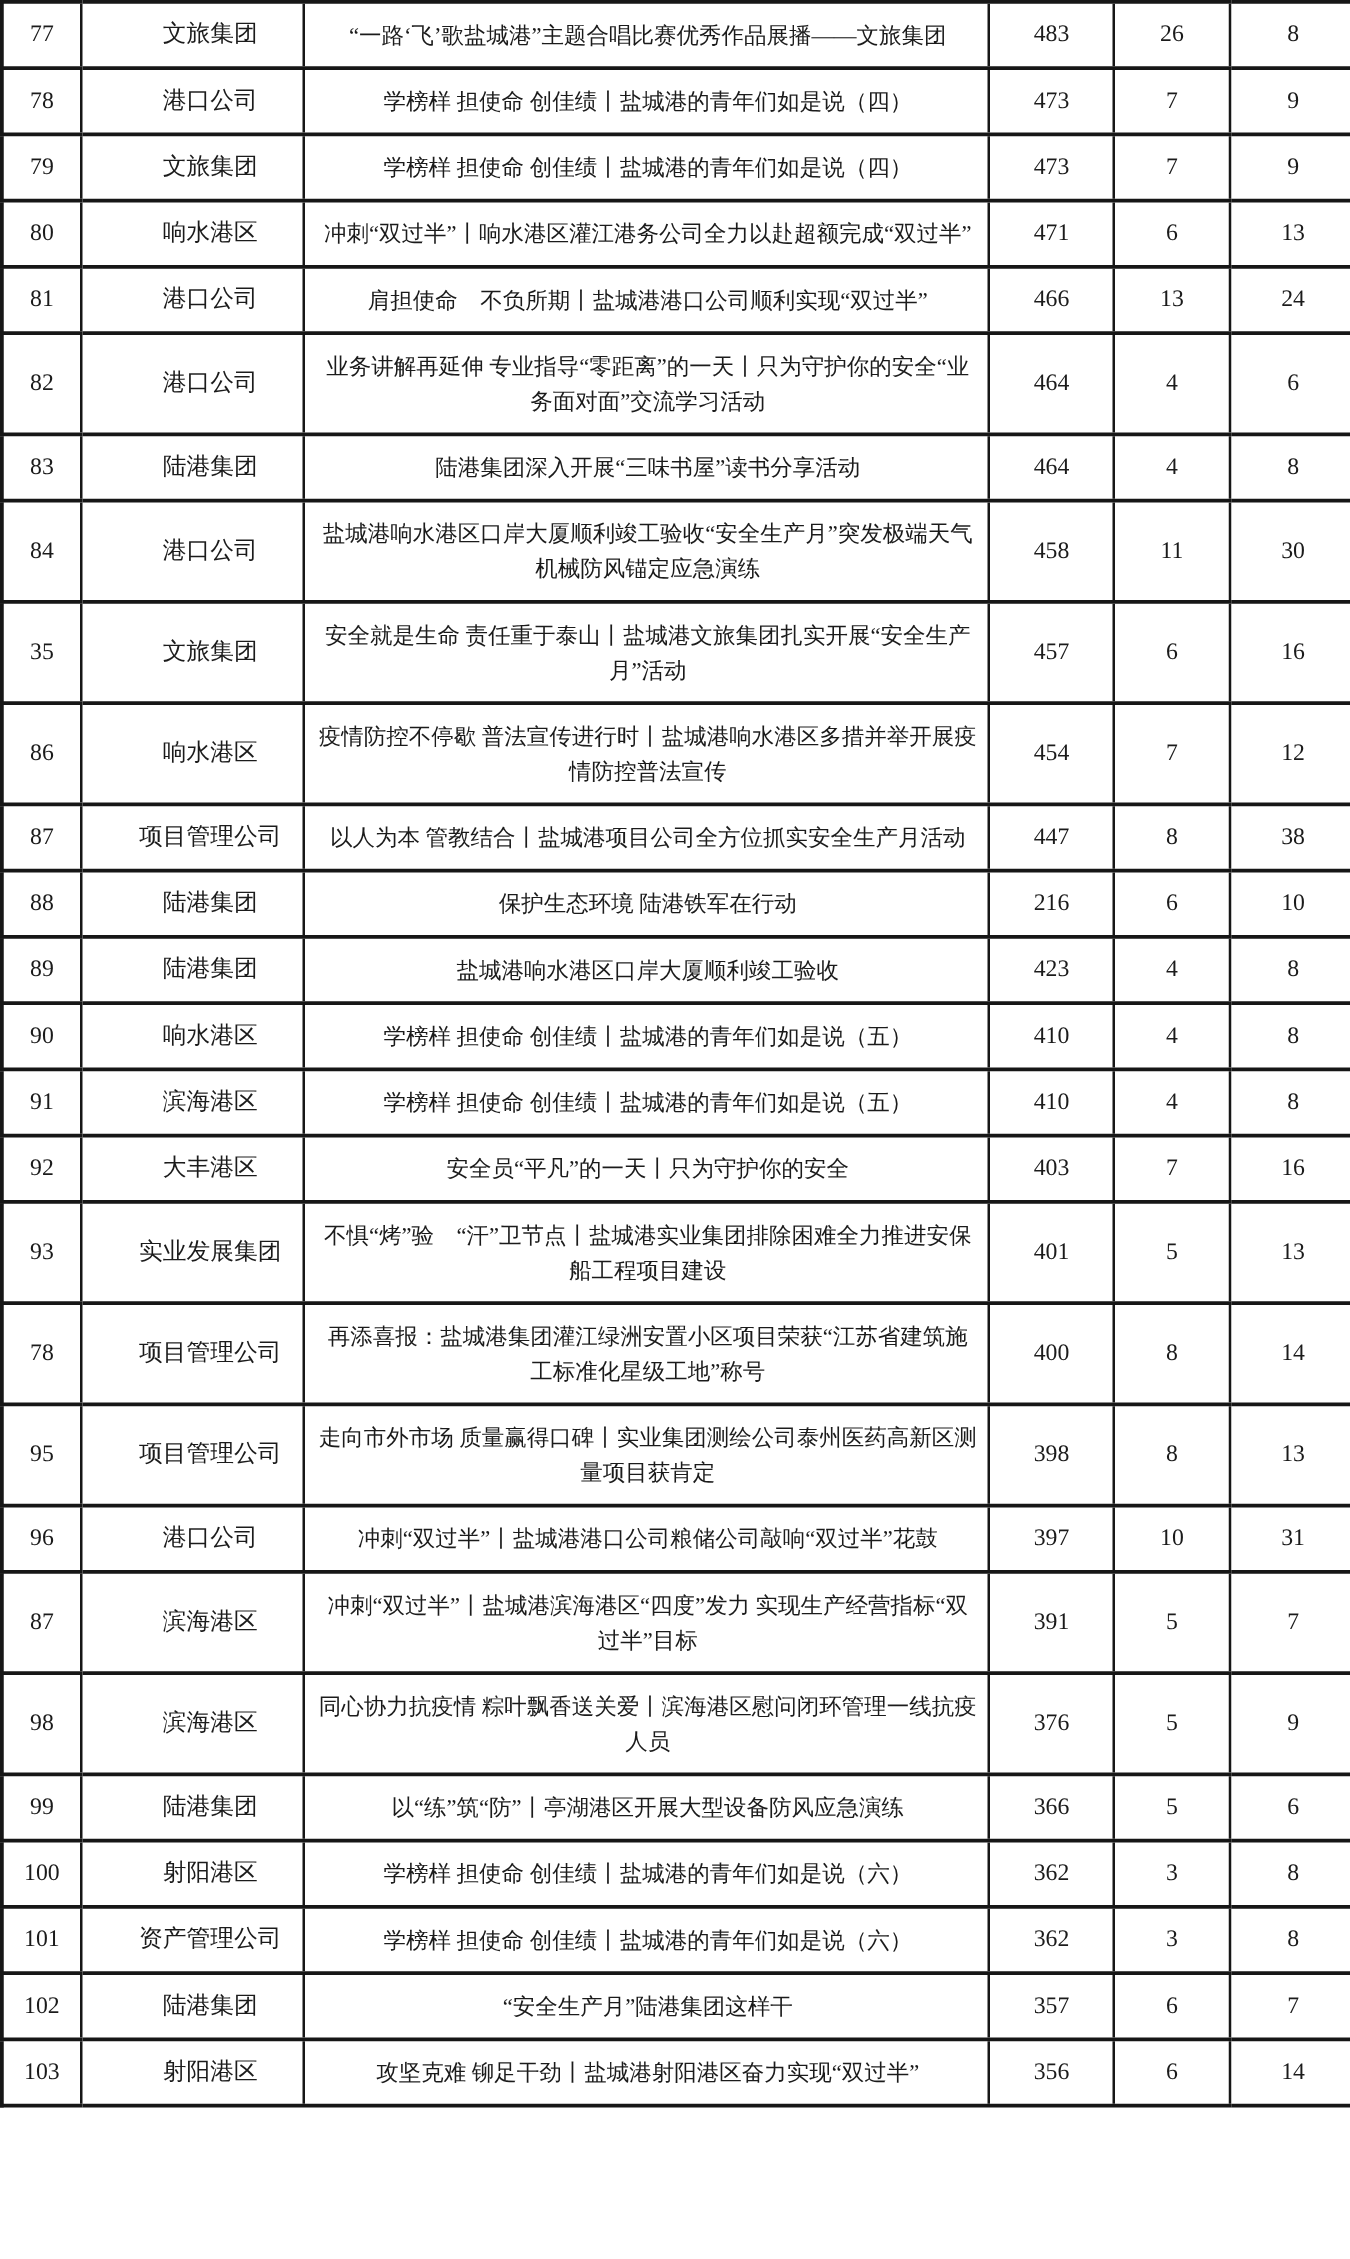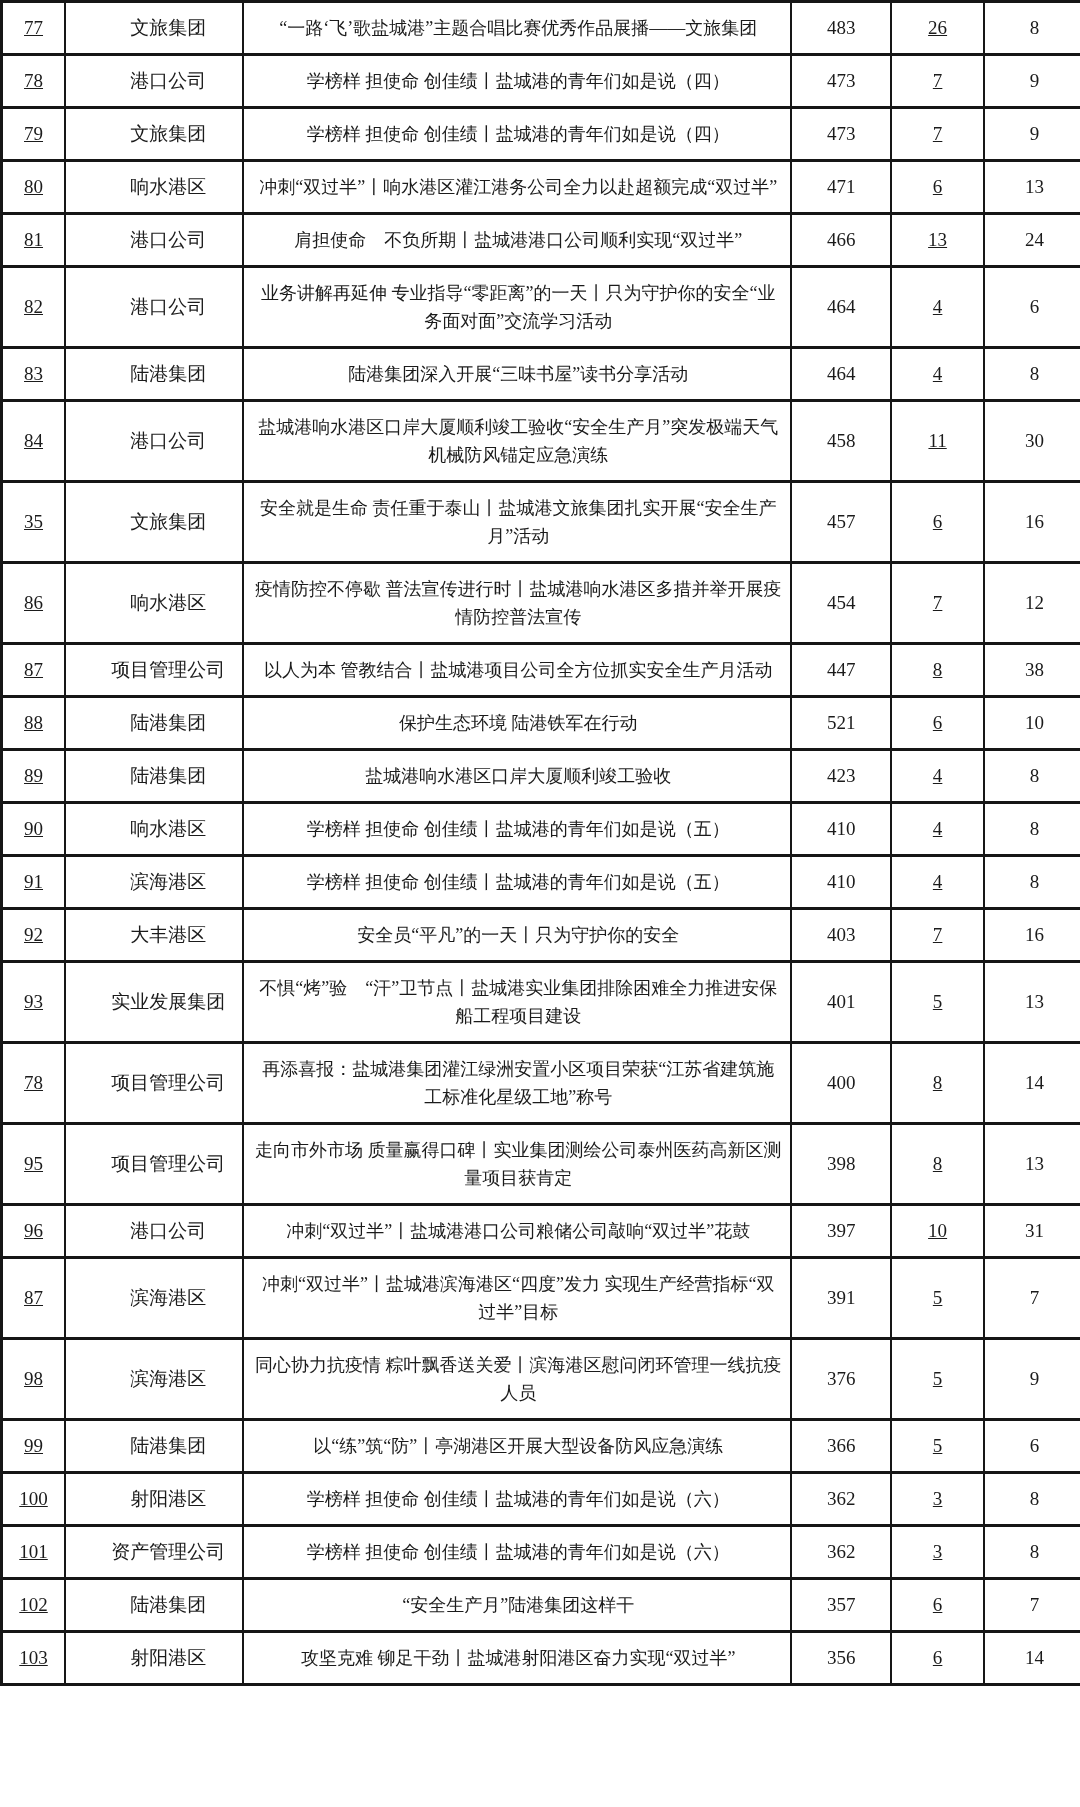--- a/index.html
+++ b/index.html
@@ -24,28 +24,28 @@
     border-top-width:3px;
     border-bottom-width:3px;
     text-align:center;
     vertical-align:middle;
     padding:11px 8px;
     line-height:28px;
     font-size:19px;
     background:var(--bg-color);
     word-break:break-all;
   }
-  td.c-rank{border-left-width:3px;text-decoration:underline;}
+  td.c-rank{border-left-width:3px;}
   td.c-last{border-right:none;}
   td.c-title{font-size:18px;padding-left:10px;}
   .c-rank{width:61px;}
   .c-org{width:171px;padding-left:36px;}
   .c-title{width:526px;}
   .c-n1{width:96px;}
-  .c-n2{width:89px;text-decoration:underline;}
+  .c-n2{width:89px;}
   .c-n3{width:96px;}
 </style>
 </head>
 <body>
 
 <table>
   <colgroup>
     <col class="c-rank">
       <col class="c-org">
       <col class="c-title">
@@ -150,21 +150,21 @@
     <td class="c-title">以人为本 管教结合丨盐城港项目公司全方位抓实安全生产月活动</td>
     <td class="c-n1 c-num">447</td>
     <td class="c-n2 c-num">8</td>
     <td class="c-n3 c-num c-last">38</td>
   </tr>
 
   <tr>
     <td class="c-rank">88</td>
     <td class="c-org">陆港集团</td>
     <td class="c-title">保护生态环境 陆港铁军在行动</td>
-    <td class="c-n1 c-num">521</td>
+    <td class="c-n1 c-num">216</td>
     <td class="c-n2 c-num">6</td>
     <td class="c-n3 c-num c-last">10</td>
   </tr>
 
   <tr>
     <td class="c-rank">89</td>
     <td class="c-org">陆港集团</td>
     <td class="c-title">盐城港响水港区口岸大厦顺利竣工验收</td>
     <td class="c-n1 c-num">423</td>
     <td class="c-n2 c-num">4</td>

